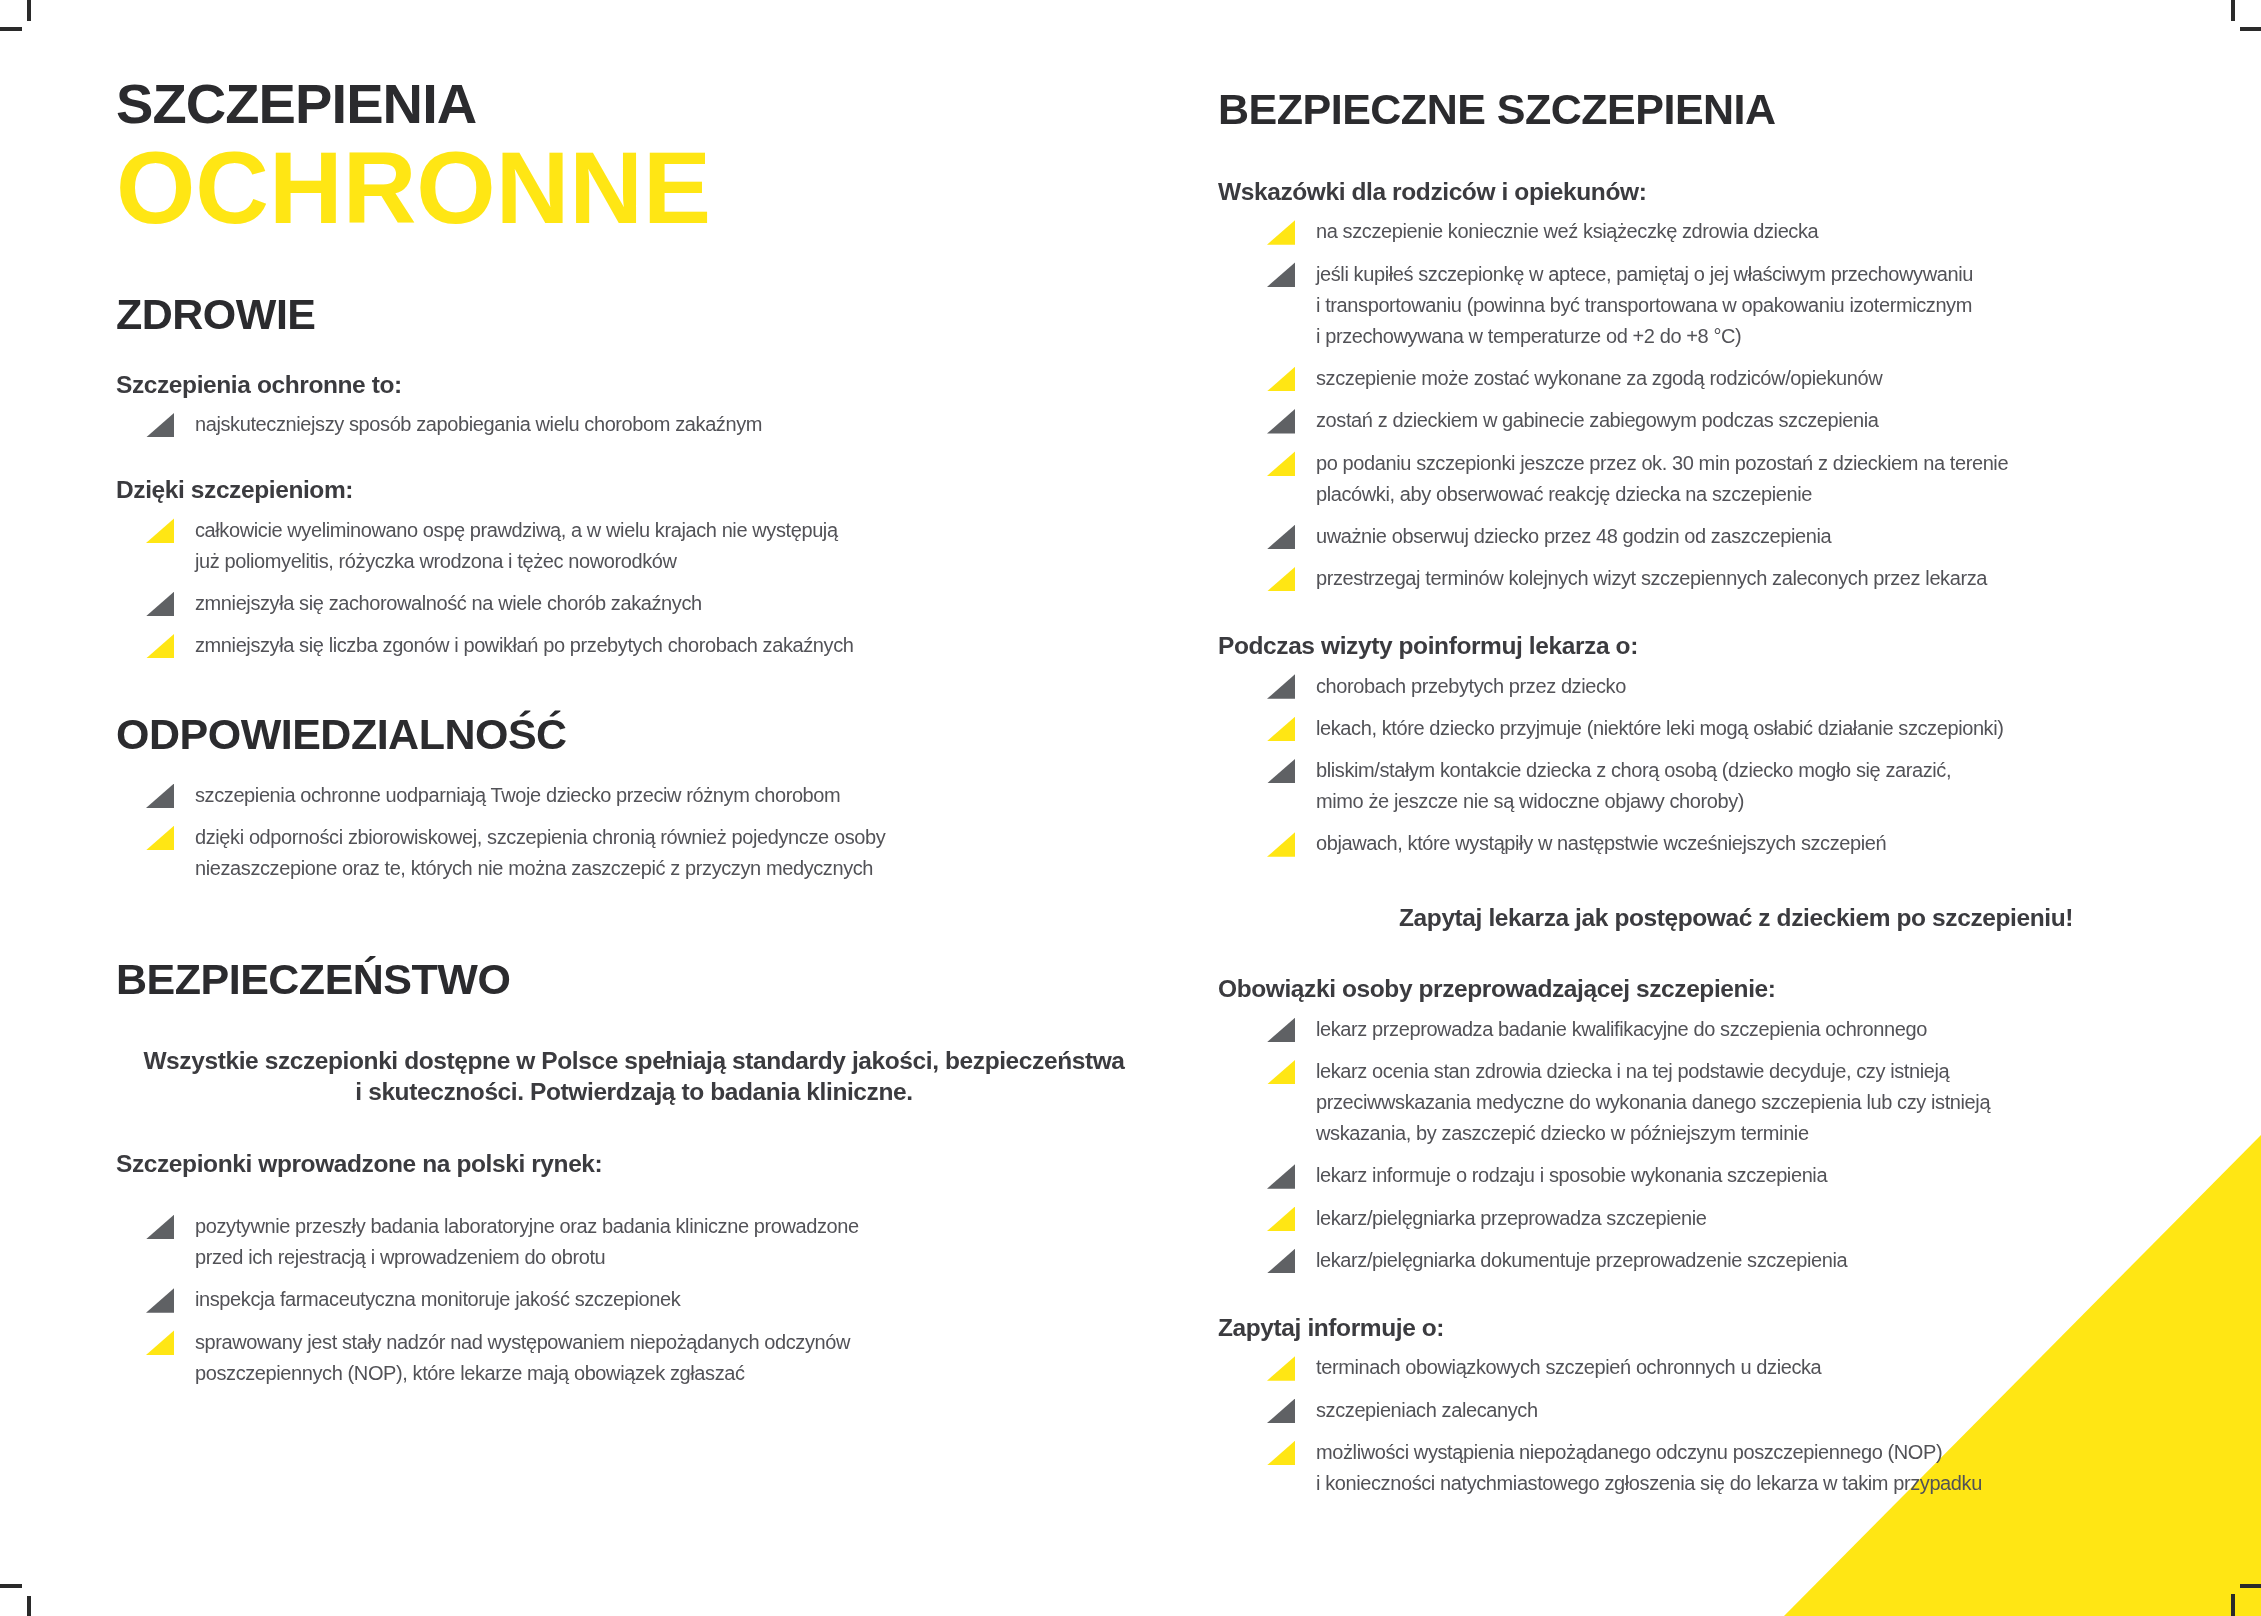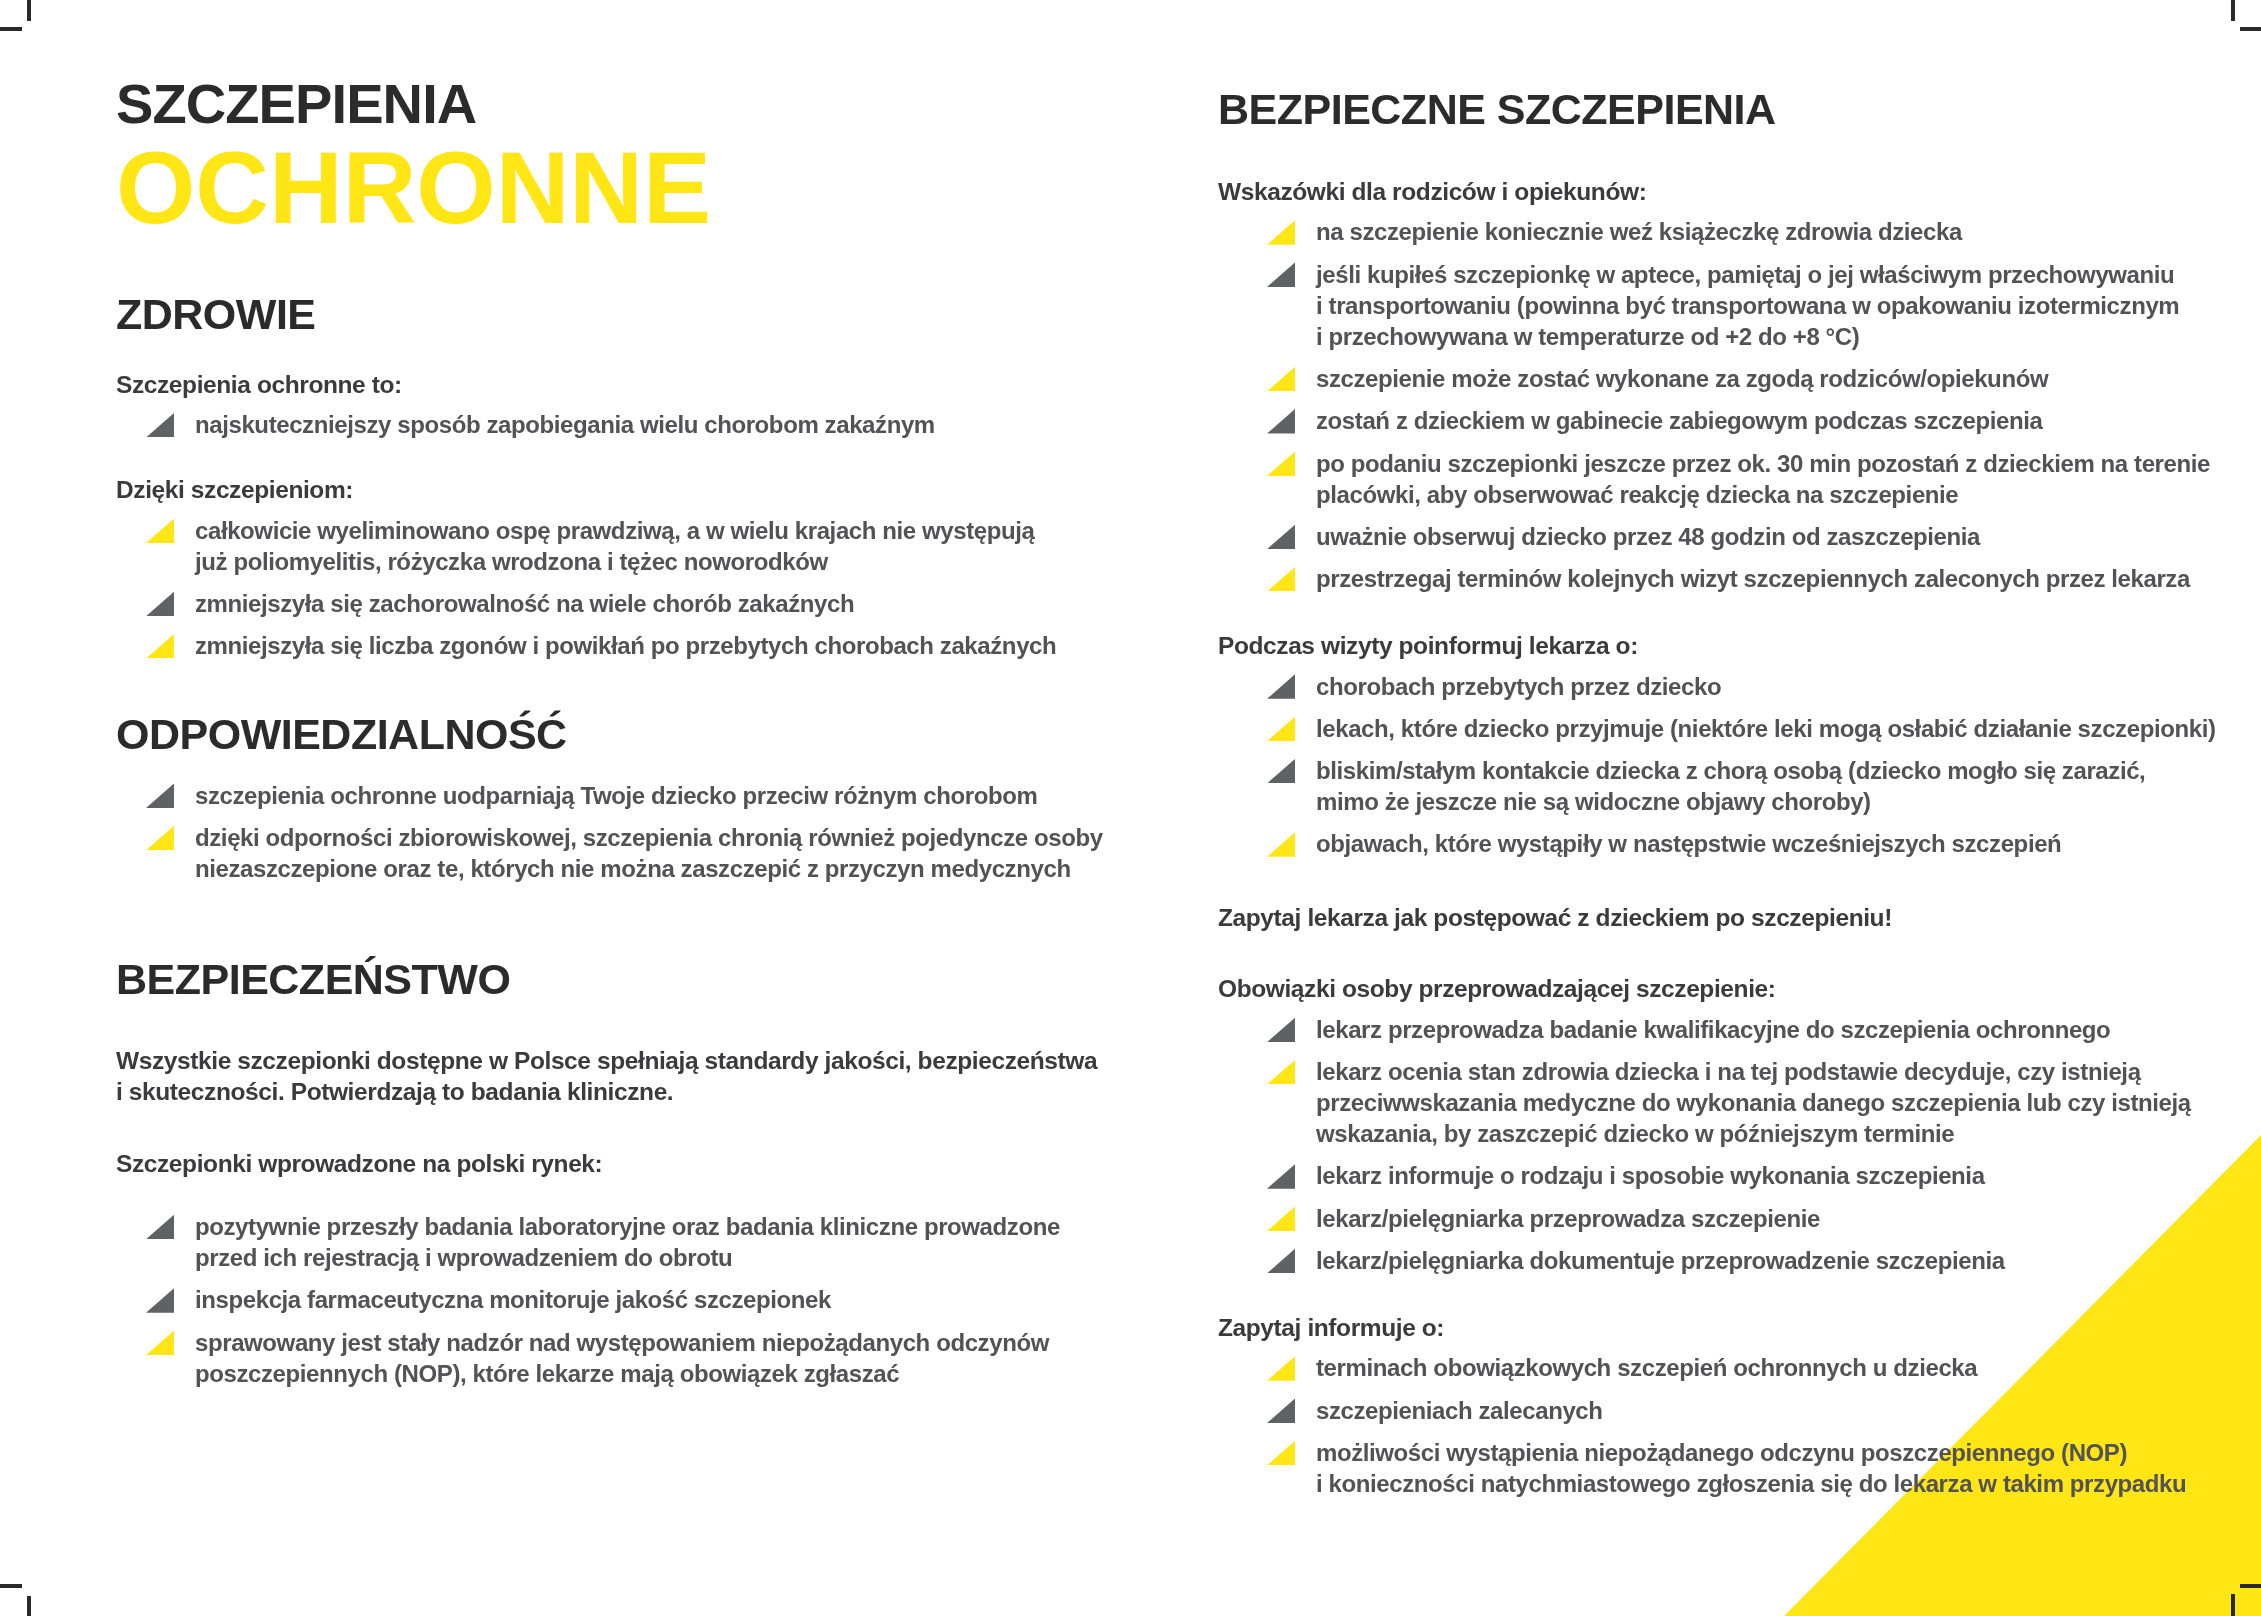--- a/index.html
+++ b/index.html
@@ -54,36 +54,36 @@
     letter-spacing:-0.5px;color:var(--heading);margin:0;
   }
   .group-label{
     font-size:24.5px;line-height:31px;font-weight:bold;
     letter-spacing:-0.4px;color:var(--label);
     white-space:pre-line;
   }
   .intro,.note{
     font-size:24.5px;line-height:31px;font-weight:bold;
     letter-spacing:-0.4px;color:var(--label);
-    white-space:pre-line;margin:0;
+    white-space:pre-line;margin:0;text-align:center;
   }
   .bullet-list{list-style:none;margin:9.4px 0 0 0;padding:0;}
   .bullet-list li{display:flex;align-items:flex-start;}
   .bullet-list li + li{margin-top:11.3px;}
   .col-left  .bullet-list li{padding-left:30px;}
   .col-right .bullet-list li{padding-left:49px;}
   .tri{
     flex:0 0 28px;width:28px;height:24.5px;margin-top:3.8px;margin-right:21px;
     clip-path:polygon(0 100%, 100% 100%, 100% 0);
   }
   .tri.yellow{background:var(--yellow);}
   .tri.gray{background:var(--bullet-gray);}
   .txt{
-    font-size:24px;line-height:31px;letter-spacing:-0.4px;
-    color:var(--body);white-space:pre-line;font-weight:bold;
+    font-size:20px;line-height:31px;letter-spacing:-0.4px;
+    color:var(--body);white-space:pre-line;
   }
   
   .mt-56{margin-top:53px;} .mt-54{margin-top:51px;} .mt-78{margin-top:73px;}
   .mt-46{margin-top:43px;} .mt-44{margin-top:41px;} .mt-42{margin-top:40px;}
   .mt-38{margin-top:36px;} .mt-36{margin-top:34px;} .mt-34{margin-top:32px;}
   .mt-32{margin-top:44px;} .mt-24{margin-top:22.6px;}
 </style>
 </head>
 <body>
 

